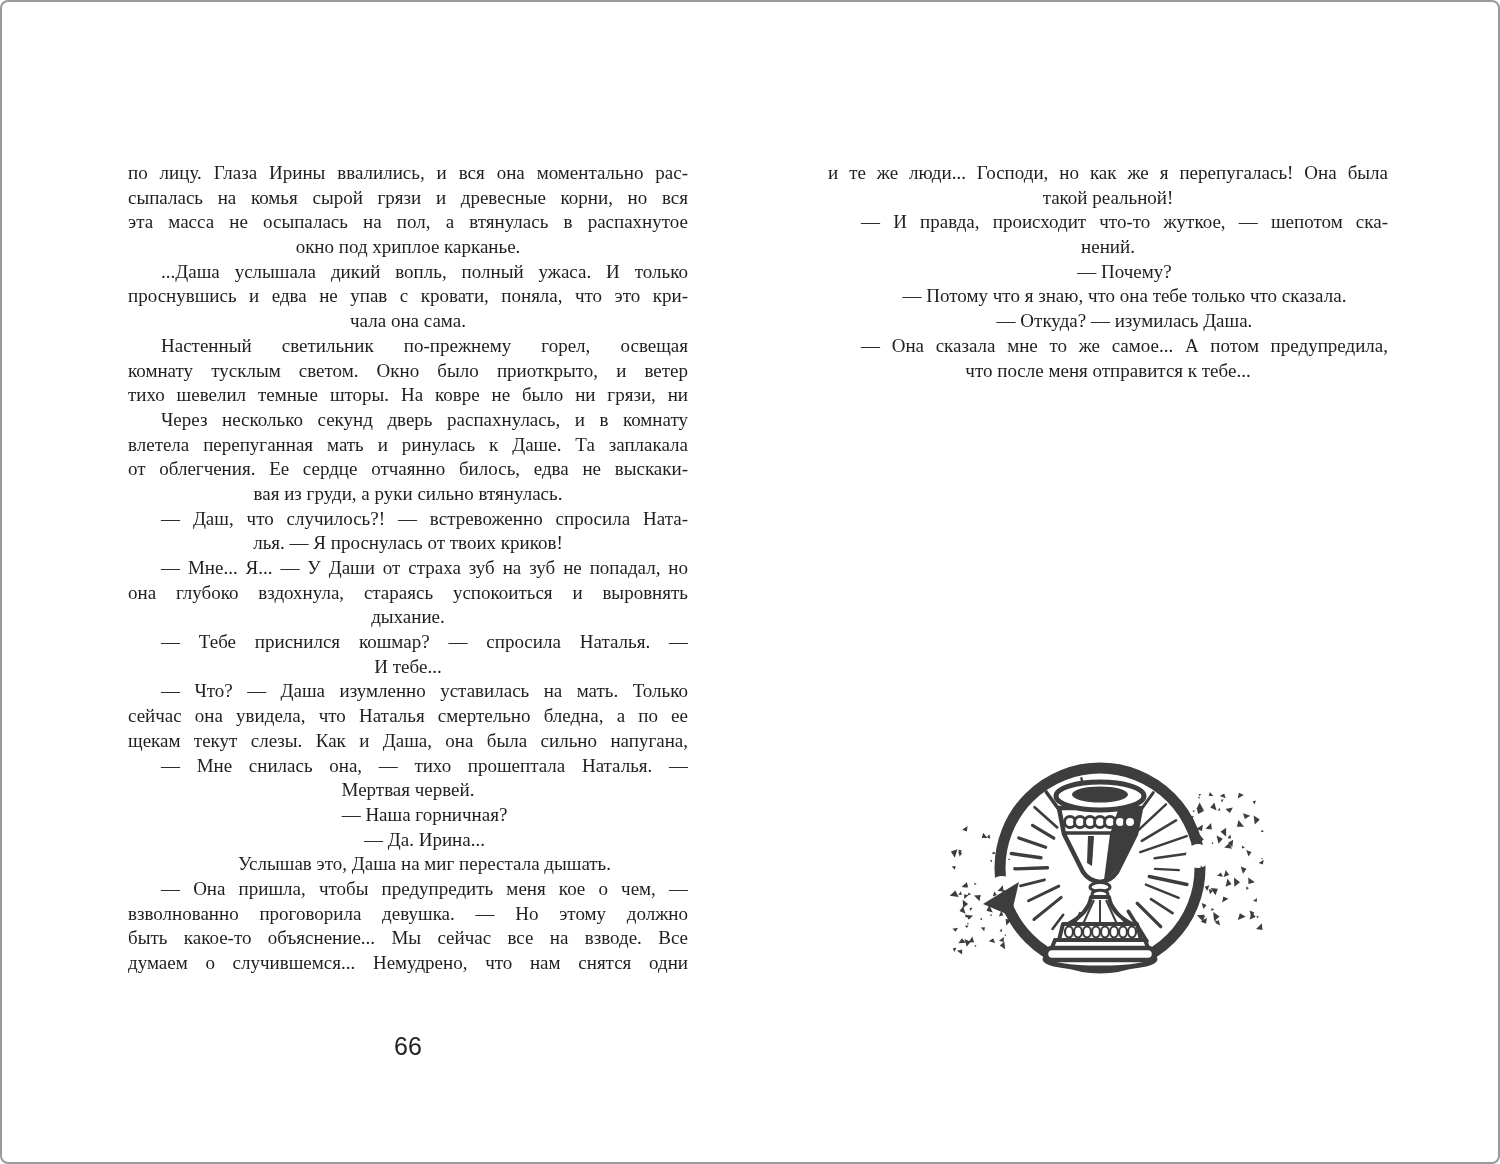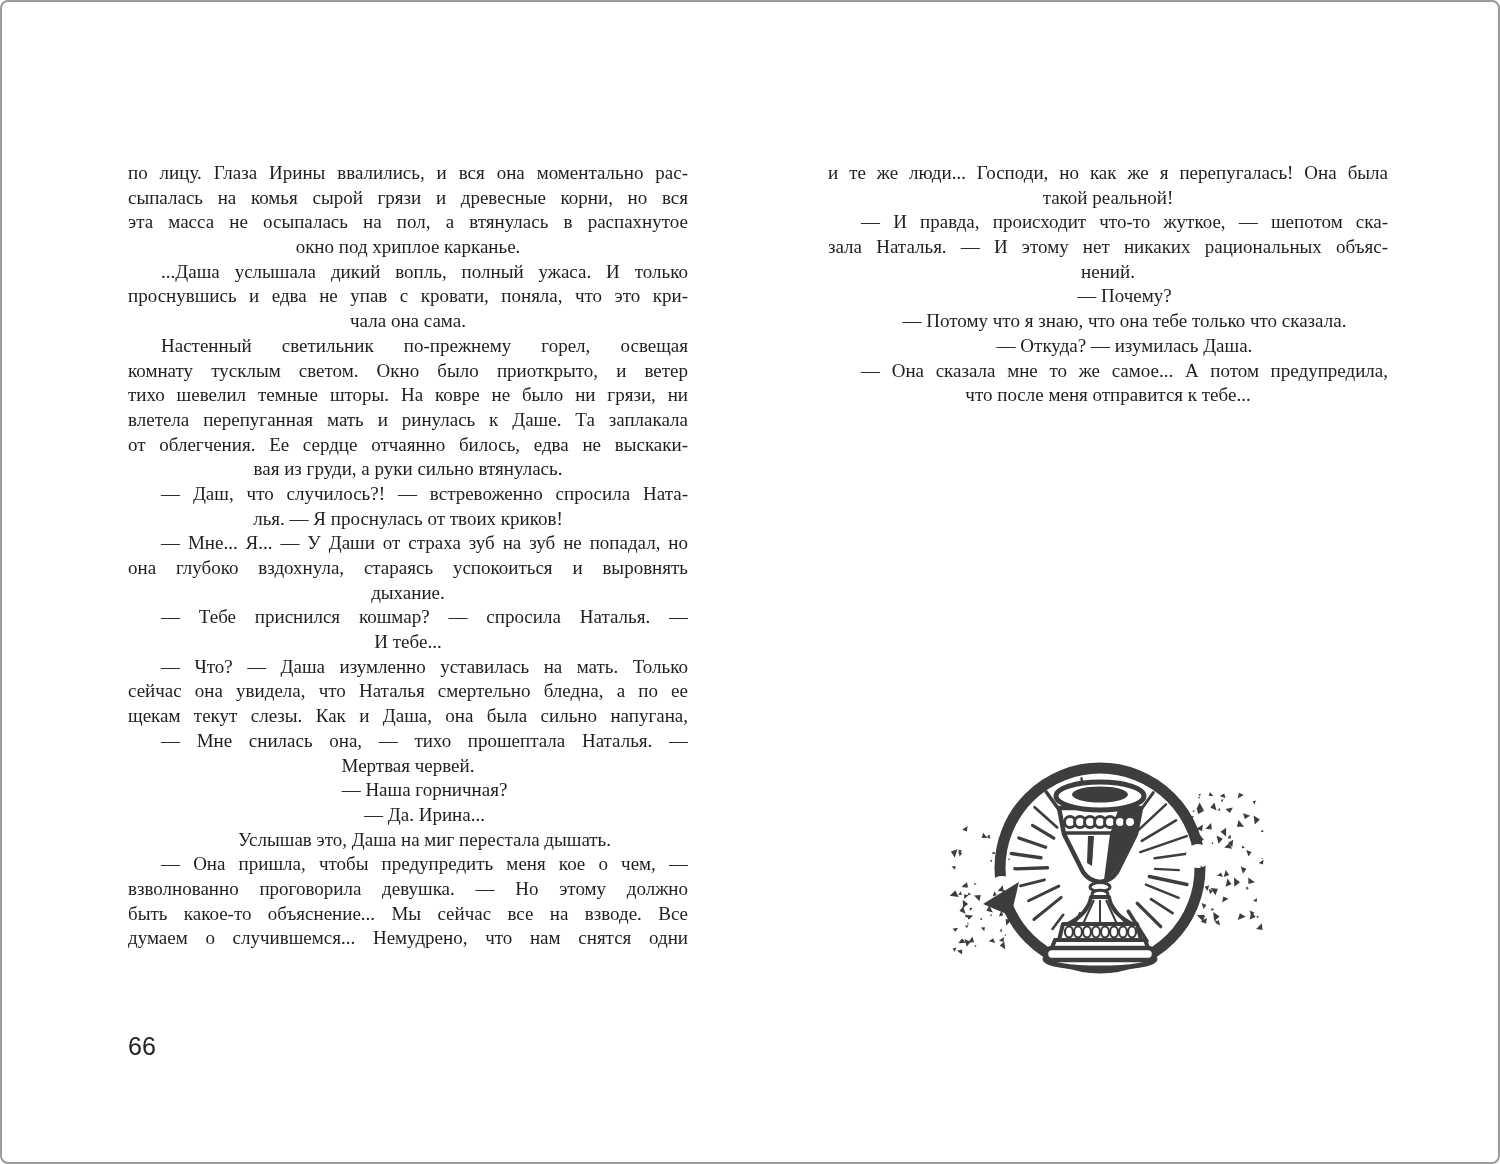--- a/index.html
+++ b/index.html
@@ -18,21 +18,21 @@
   }
   .col-left  { left:128px; }
   .col-right { left:828px; }
   .line { height:24.7px; overflow:hidden; text-align:justify; }
   .line::after { content:""; display:inline-block; width:100%; height:0; }
   .line.noj { text-align:center; }
   .line.noj::after { content:none; }
   .line.ind { text-indent:33px; }
   .page-number {
     position:absolute; left:128px; width:560px; top:1032px;
-    font-family:"Liberation Sans","DejaVu Sans",sans-serif;
+    text-align:center; font-family:"Liberation Sans","DejaVu Sans",sans-serif;
     font-size:25px; color:#222222;
   }
   .emblem { position:absolute; left:945px; top:738px; width:330px; height:270px; }
 </style>
 </head>
 <body>
 
 <div class="frame"></div>
 
 <div class="text-col col-left">
@@ -46,20 +46,21 @@
       <div class="line ind">...Даша услышала дикий вопль, полный ужаса. И только</div>
       <div class="line">проснувшись и едва не упав с кровати, поняла, что это кри-</div>
       <div class="line noj">чала она сама.</div>
     </div>
     <div>
       <div class="line ind">Настенный светильник по-прежнему горел, освещая</div>
       <div class="line">комнату тусклым светом. Окно было приоткрыто, и ветер</div>
       <div class="line">тихо шевелил темные шторы. На ковре не было ни грязи, ни</div>
     </div>
     <div>
+      <div class="line ind">Через несколько секунд дверь распахнулась, и в комнату</div>
       <div class="line">влетела перепуганная мать и ринулась к Даше. Та заплакала</div>
       <div class="line">от облегчения. Ее сердце отчаянно билось, едва не выскаки-</div>
       <div class="line noj">вая из груди, а руки сильно втянулась.</div>
     </div>
     <div>
       <div class="line ind">— Даш, что случилось?! — встревоженно спросила Ната-</div>
       <div class="line noj">лья. — Я проснулась от твоих криков!</div>
     </div>
     <div>
       <div class="line ind">— Мне... Я... — У Даши от страха зуб на зуб не попадал, но</div>
@@ -96,21 +97,20 @@
     </div>
   </div>
 
 <div class="text-col col-right">
     <div>
       <div class="line">и те же люди... Господи, но как же я перепугалась! Она была</div>
       <div class="line noj">такой реальной!</div>
     </div>
     <div>
       <div class="line ind">— И правда, происходит что-то жуткое, — шепотом ска-</div>
-      <div class="line">зала Наталья. — И этому нет никаких рациональных объяс-</div>
       <div class="line noj">нений.</div>
     </div>
     <div>
       <div class="line ind noj">— Почему?</div>
     </div>
     <div>
       <div class="line ind noj">— Потому что я знаю, что она тебе только что сказала.</div>
     </div>
     <div>
       <div class="line ind noj">— Откуда? — изумилась Даша.</div>

